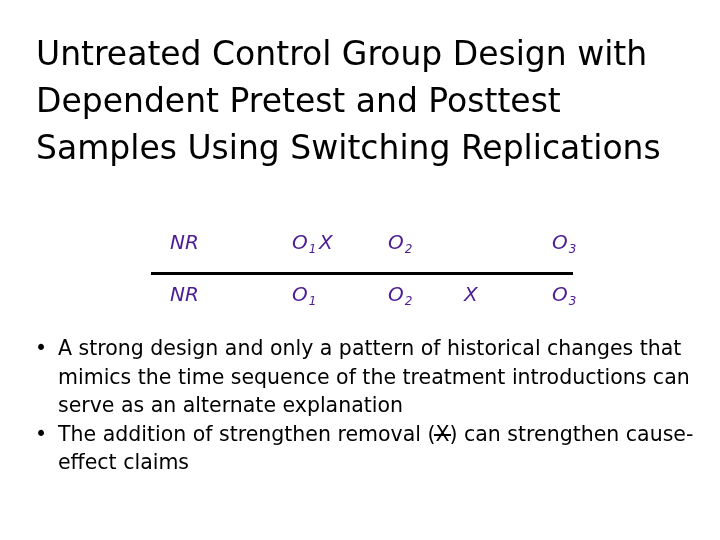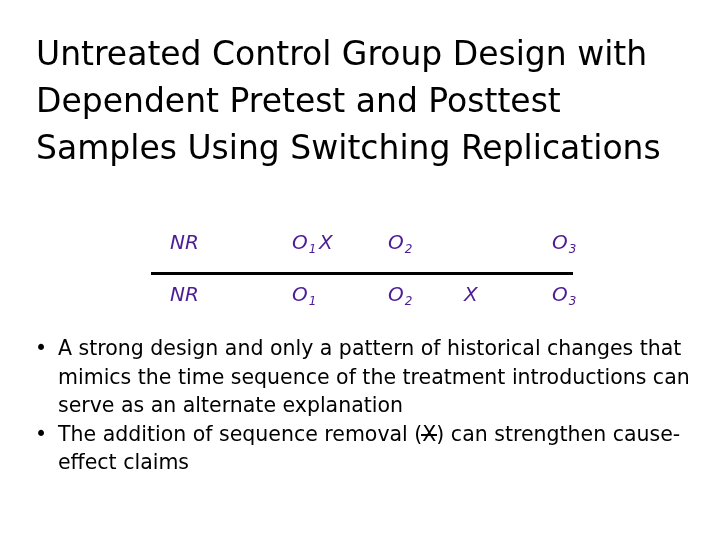--- a/index.html
+++ b/index.html
@@ -165,18 +165,18 @@
 
   <div class="body-list">
 
     <div class="bullet-item">
       <span class="bullet-dot">•</span>
       <span class="bullet-text">A strong design and only a pattern of historical changes that mimics the time sequence of the treatment introductions can serve as an alternate explanation</span>
     </div>
 
     <div class="bullet-item">
       <span class="bullet-dot">•</span>
-      <span class="bullet-text"><span>The addition of sequence removal (</span><span class="strike-x">X</span><span>) can strengthen cause-effect claims</span></span>
+      <span class="bullet-text"><span>The addition of strengthen removal (</span><span class="strike-x">X</span><span>) can strengthen cause-effect claims</span></span>
     </div>
 
   </div>
 
 </div>
 
 </body></html>

